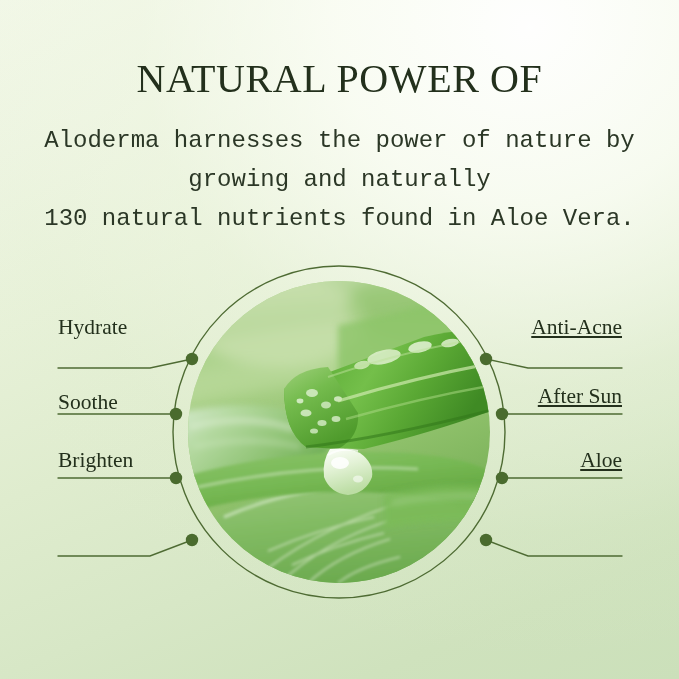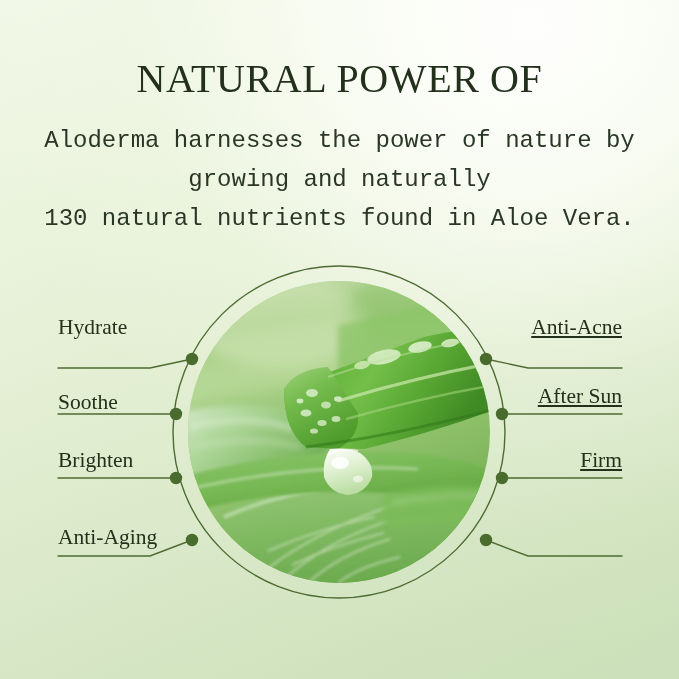--- a/index.html
+++ b/index.html
@@ -293,19 +293,18 @@
         <circle cx="502" cy="414" r="6.2"></circle>
         <circle cx="502" cy="478" r="6.2"></circle>
         <circle cx="486" cy="540" r="6.2"></circle>
       </g>
     </svg>
   </div>
 
   <div class="label left" style="left:58px; top:317px;">Hydrate</div>
   <div class="label left" style="left:58px; top:392px;">Soothe</div>
   <div class="label left" style="left:58px; top:450px;">Brighten</div>
-  <div class="label left" style="left:58px; top:527px;">Anti-Aging</div>
 
   <div class="label right" style="right:57px; top:317px;">Anti-Acne</div>
   <div class="label right" style="right:57px; top:386px;margin-left:40px;">After Sun</div>
-  <div class="label right" style="right:57px; top:450px;">Firm</div>
+  <div class="label right" style="right:57px; top:450px;">Aloe</div>
 
 </div>
 
 </body></html>

